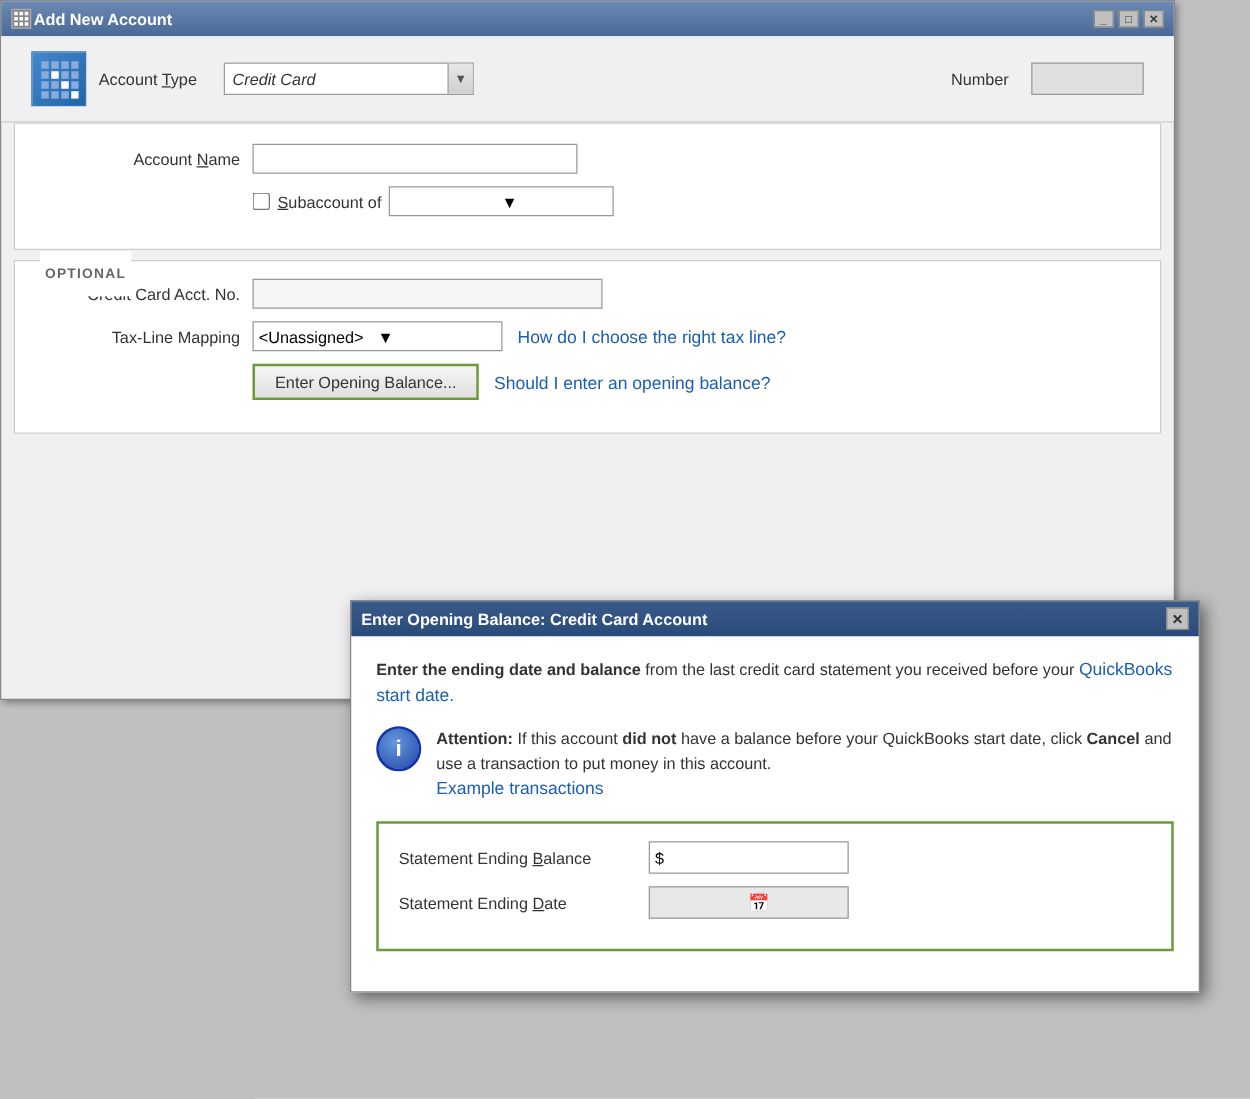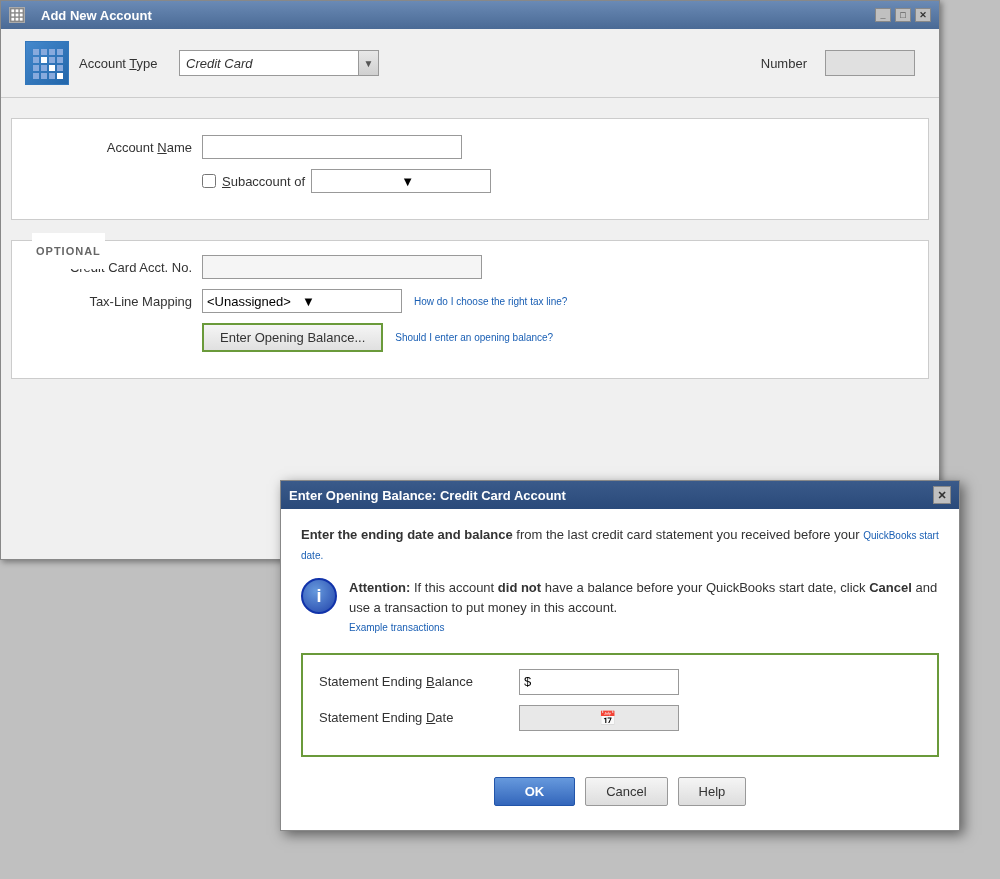--- a/index.html
+++ b/index.html
@@ -34,21 +34,21 @@
       padding: 0 8px;
       color: white;
       font-size: 13px;
       font-weight: bold;
       user-select: none;
     }
 
     .title-bar-left {
       display: flex;
       align-items: center;
-      gap: 16px;
+      gap: 2px;
     }
 
     .title-bar-icon {
       width: 16px;
       height: 16px;
       background: #888;
       border: 1px solid #aaa;
       font-size: 10px;
       display: flex;
       align-items: center;
@@ -148,21 +148,21 @@
 
     .number-field {
       width: 90px;
       height: 26px;
       background: #e0e0e0;
       border: 1px solid #999;
     }
 
     
     .form-area {
-      margin: 20px 10px;
+      margin: 0 10px;
       background: white;
       border: 1px solid #ccc;
       padding: 16px 20px;
     }
 
     .form-row {
       display: flex;
       align-items: center;
       margin-bottom: 10px;
     }
@@ -265,21 +265,21 @@
       border: 1px solid #999;
       height: 24px;
       padding: 0 4px;
       width: 200px;
     }
 
     .tax-dropdown span { flex: 1; font-size: 13px; }
 
     .link-text {
       color: #1a5fb4;
-      font-size: 10px;
+      font-size: 14px;
       cursor: pointer;
       margin-left: 12px;
       text-decoration: none;
     }
 
     .enter-balance-btn {
       background: linear-gradient(to bottom, #f5f5f5, #e0e0e0);
       border: 2px solid #6a9a3a;
       padding: 5px 16px;
       font-size: 13px;
@@ -590,19 +590,14 @@
       </div>
       <div class="balance-row">
         <span class="balance-label">Statement Ending <u>D</u>ate</span>
         <div class="date-field">
           <span></span>
           <span class="cal-icon">📅</span>
         </div>
       </div>
     </div>
 
-    <div class="dialog-buttons">
-      <button class="btn-ok">OK</button>
-      <button class="btn-cancel">Cancel</button>
-      <button class="btn-help">Help</button>
-    </div>
   </div>
 </div>
 
 </body></html>

